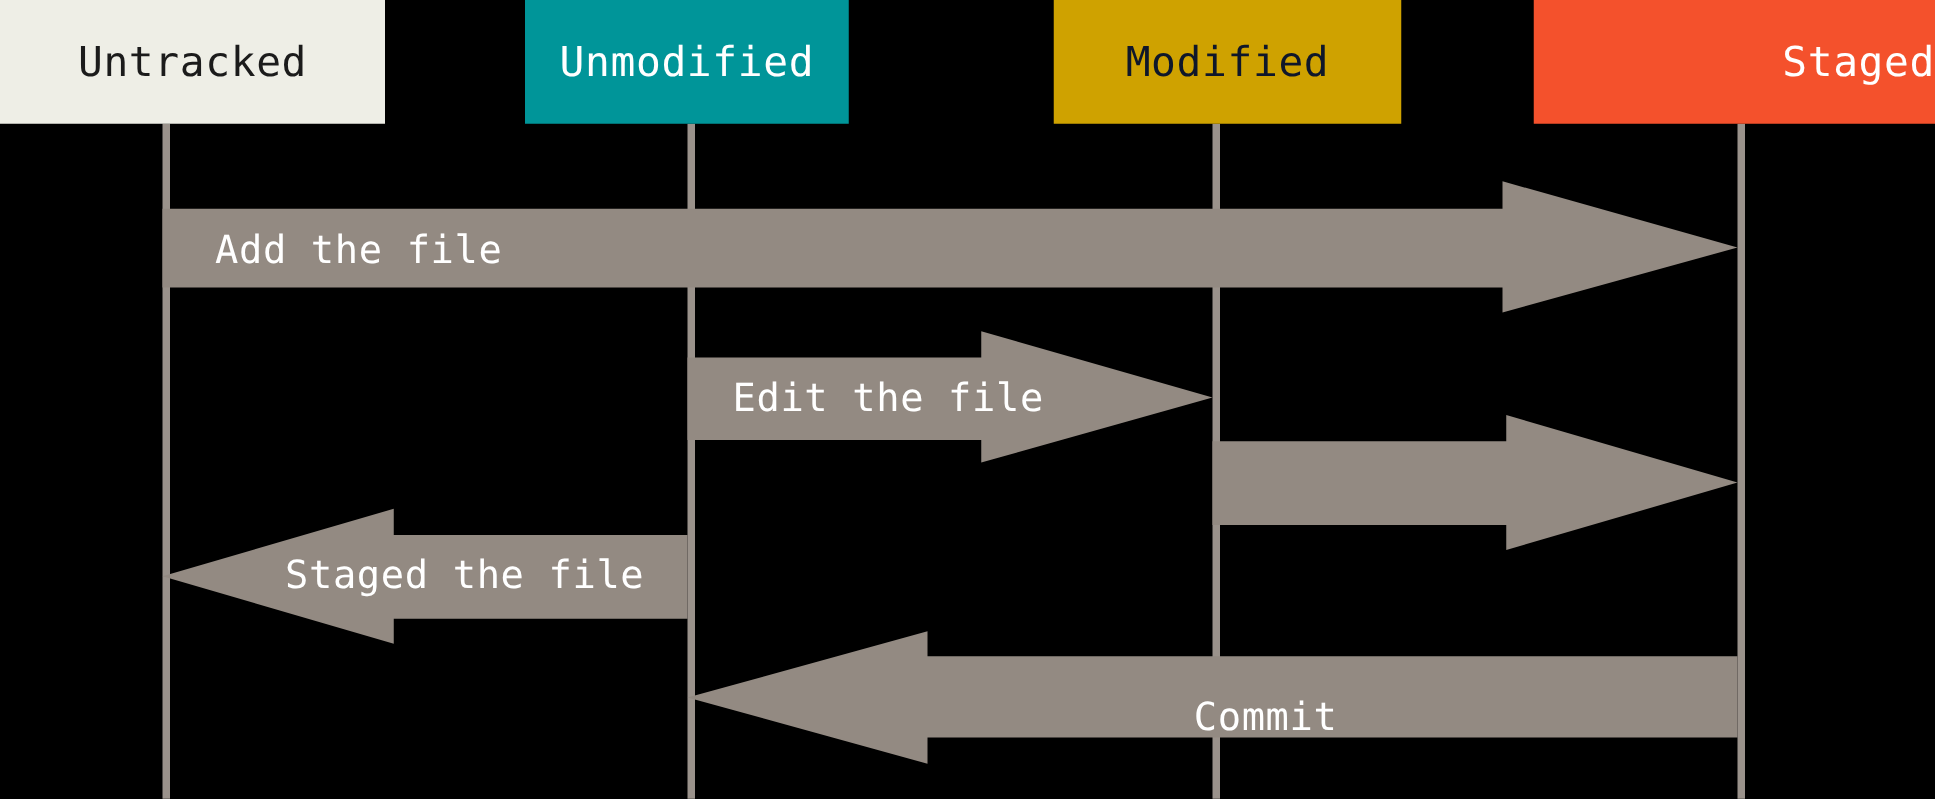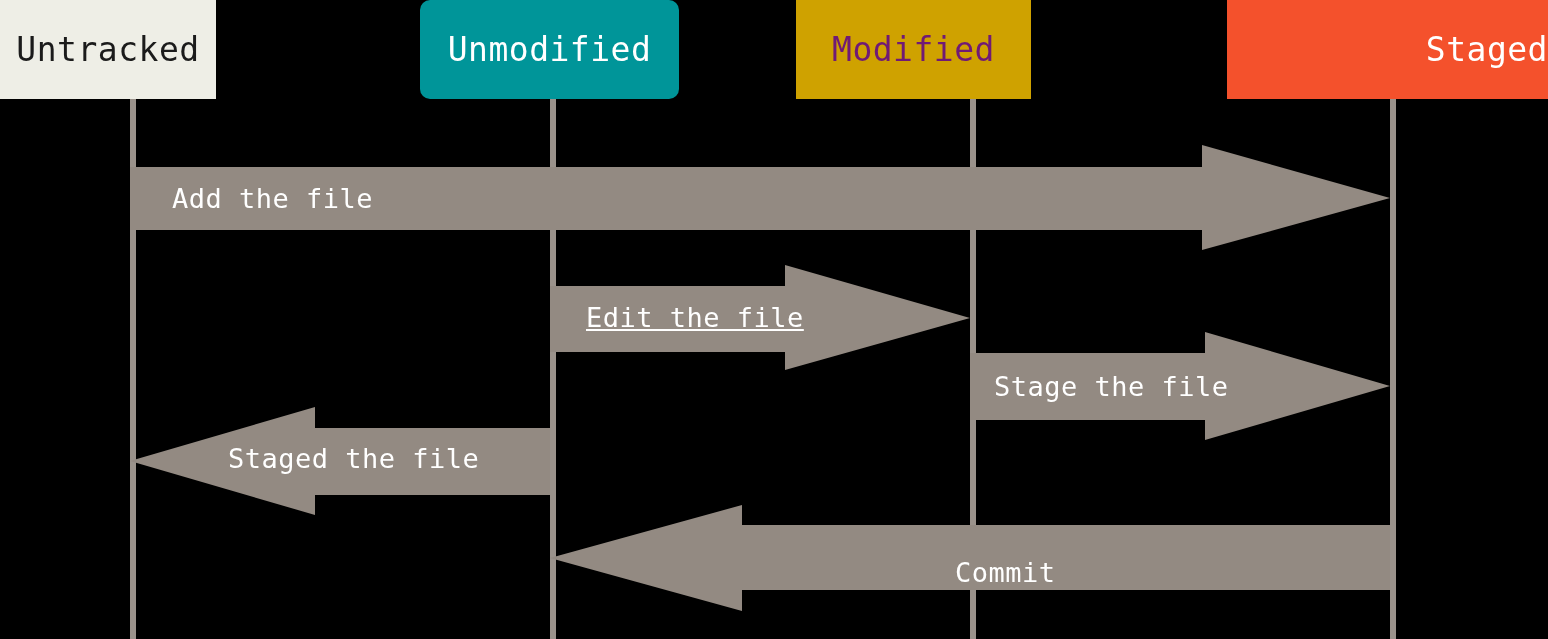--- a/index.html
+++ b/index.html
@@ -40,63 +40,62 @@
   .arrow-svg {
     position: absolute;
     left: 0;
     top: 0;
     width: 1548px;
     height: 639px;
     pointer-events: none;
   }
   .arrow-label {
     position: absolute;
-    font-size: 27px;
+    font-size: 31px;
     color: #ffffff;
     line-height: 1;
     white-space: nowrap;
     letter-spacing: 0.5px;
     user-select: none;
   }
 </style>
 </head>
 <body>
 
 <div id="stage">
 
   <div class="lane-line" style="left:130px; top:99px; height:540px;"></div>
   <div class="lane-line" style="left:550px; top:99px; height:540px;"></div>
   <div class="lane-line" style="left:970px; top:99px; height:540px;"></div>
   <div class="lane-line" style="left:1390px; top:99px; height:540px;"></div>
 
-  <div class="state-box" style="left:0px; width:216px; background:#eeeee6; color:#1b1b1b;">
+  <div class="state-box" style="left:0px; width:308px; background:#eeeee6; color:#1b1b1b;">
     <span>Untracked</span>
   </div>
-  <div class="state-box" style="left:420px; width:259px; background:#009599; color:#ffffff;border-radius:10px;">
+  <div class="state-box" style="left:420px; width:259px; background:#009599; color:#ffffff;">
     <span>Unmodified</span>
   </div>
-  <div class="state-box" style="left:796px; width:235px; background:#cfa200; color:#701a75;">
+  <div class="state-box" style="left:843px; width:278px; background:#cfa200; color:#0f172a;">
     <span>Modified</span>
   </div>
   <div class="state-box" style="left:1227px; width:321px; background:#f4512c; color:#ffffff;justify-content:flex-end;">
     <span>Staged</span>
   </div>
 
   <svg class="arrow-svg" viewBox="0 0 1548 639">
 
     <polygon fill="#938a82" points="130,167 1202,167 1202,145 1390,198 1202,250 1202,230 130,230"></polygon>
 
     <polygon fill="#938a82" points="550,286 785,286 785,265 970,318 785,370 785,352 550,352"></polygon>
 
     <polygon fill="#938a82" points="970,353 1205,353 1205,332 1390,386 1205,440 1205,420 970,420"></polygon>
 
     <polygon fill="#938a82" points="550,428 315,428 315,407 130,461 315,515 315,495 550,495"></polygon>
 
     <polygon fill="#938a82" points="1390,525 742,525 742,505 550,558 742,611 742,590 1390,590"></polygon>
   </svg>
 
   <div class="arrow-label" style="left:172px; top:185px;">Add the file</div>
-  <div class="arrow-label" style="left:586px; top:304px;text-decoration:underline;">Edit the file</div>
-  <div class="arrow-label" style="left:994px; top:373px;">Stage the file</div>
+  <div class="arrow-label" style="left:586px; top:304px;">Edit the file</div>
   <div class="arrow-label" style="left:228px; top:445px;">Staged the file</div>
   <div class="arrow-label" style="left:955px; top:543px;margin-top:16px;">Commit</div>
 
 </div>
 
 </body></html>

